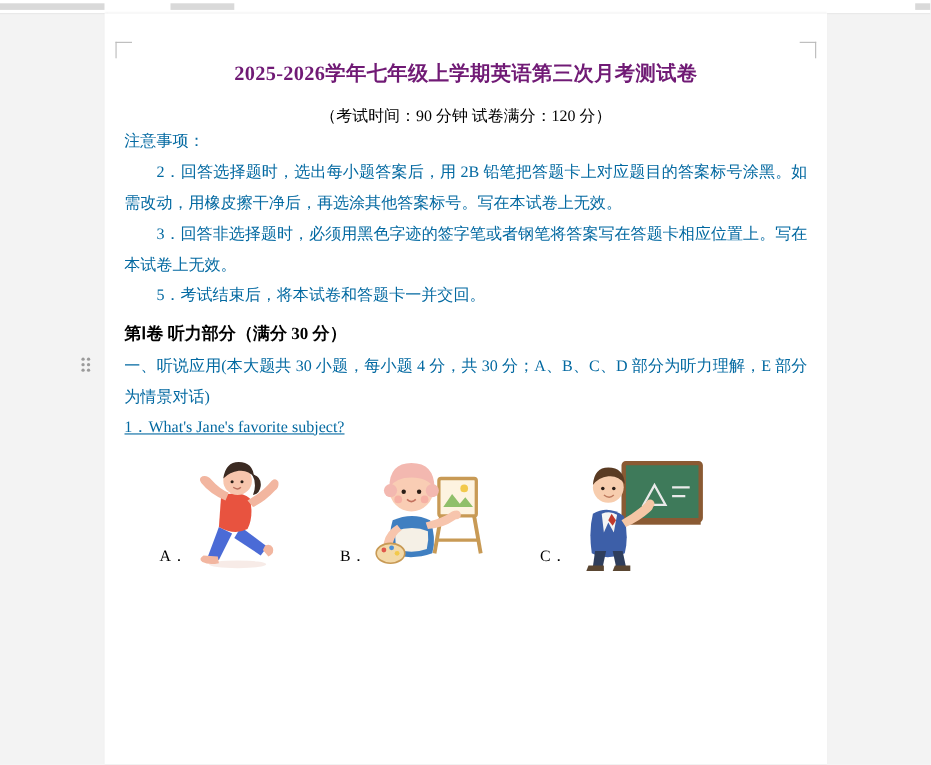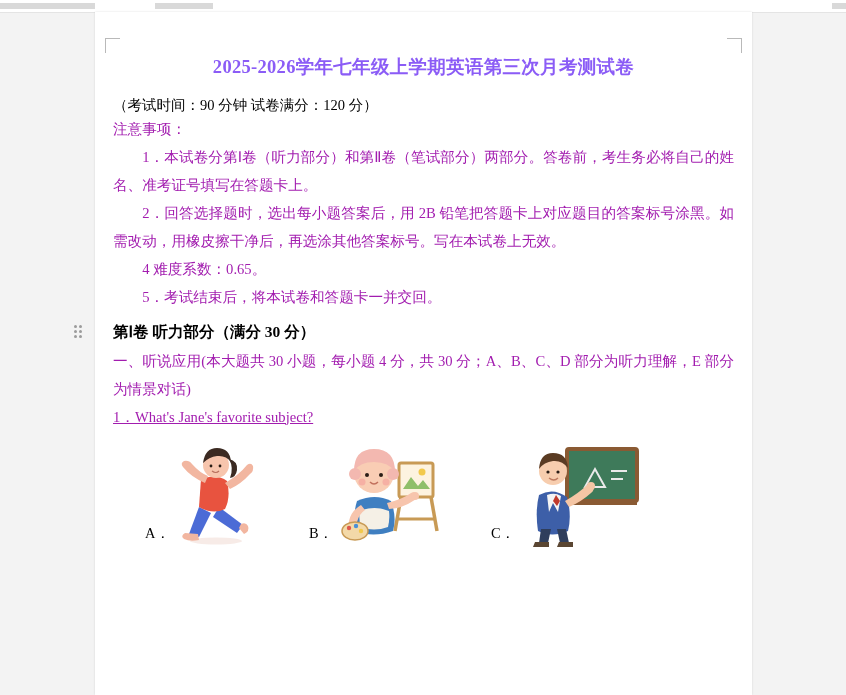--- a/index.html
+++ b/index.html
@@ -64,32 +64,33 @@
     height: 645px;
     overflow: hidden;
   }
 
   .title {
     text-align: center;
     font-size: 18.5px;
     font-weight: bold;
     letter-spacing: 0.3px;
     margin: 10px 0 0 0;
-    color: #8b5cf6;
+    color: #701a75;
   }
   .subtitle {
+    text-align: center;
     font-size: 14.5px;
     margin: 17px 0 0 0;
     color: #000;
   }
   p.para {
     font-size: 14.6px;
     line-height: 1.92;
     margin: 0;
-    color: #a21caf;
+    color: #0369a1;
     text-align: justify;
   }
   .notice-label { margin-top: 14px; }
   .indent2 { text-indent: 2em; }
   .indent1 { text-indent: 1.2em; }
   .section-head {
     text-align: left;
     font-size: 15.5px;
     font-weight: bold;
     margin: 6px 0 0 0;
@@ -163,23 +164,22 @@
     <div class="crop tr"></div>
 
     <div class="doc-body">
 
       <h1 class="title">2025-2026学年七年级上学期英语第三次月考测试卷</h1>
 
       <p class="subtitle">（考试时间：90 分钟    试卷满分：120 分）</p>
 
       <p class="para notice-label">注意事项：</p>
 
-      <p class="para indent2">1．本试卷分第Ⅰ卷（听力部分）和第Ⅱ卷（笔试部分）两部分。答卷前，考生务必将自己的姓名、准考证号填写在答题卡上。</p>
       <p class="para indent2">2．回答选择题时，选出每小题答案后，用 2B 铅笔把答题卡上对应题目的答案标号涂黑。如需改动，用橡皮擦干净后，再选涂其他答案标号。写在本试卷上无效。</p>
-      <p class="para indent2">4  难度系数：0.65。</p>
+      <p class="para indent2">3．回答非选择题时，必须用黑色字迹的签字笔或者钢笔将答案写在答题卡相应位置上。写在本试卷上无效。</p>
       <p class="para indent2">5．考试结束后，将本试卷和答题卡一并交回。</p>
 
       <p class="section-head">第Ⅰ卷 听力部分（满分 30 分）</p>
 
       <p class="para">一、听说应用(本大题共 30 小题，每小题 4 分，共 30 分；A、B、C、D 部分为听力理解，E 部分为情景对话)</p>
 
 
       <p class="para q-line">1．What's Jane's favorite subject?</p>
 
       <div class="img-row">

